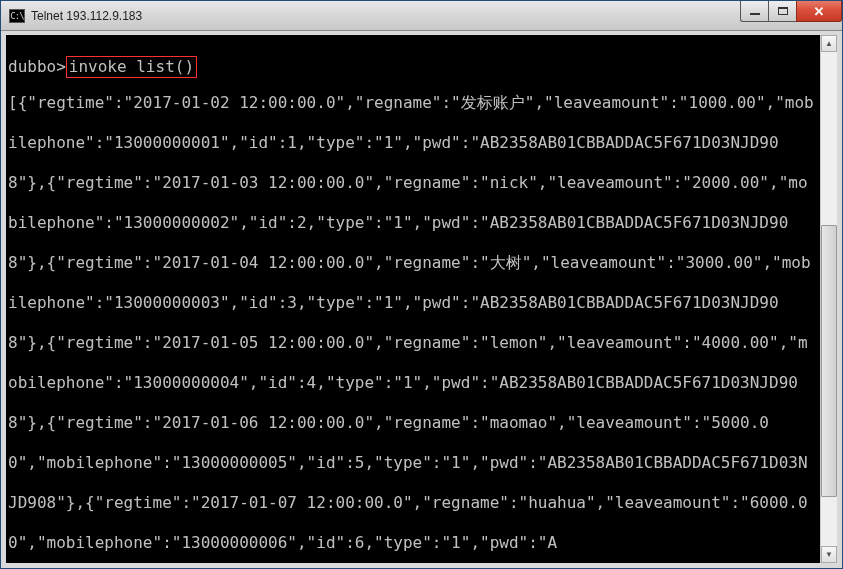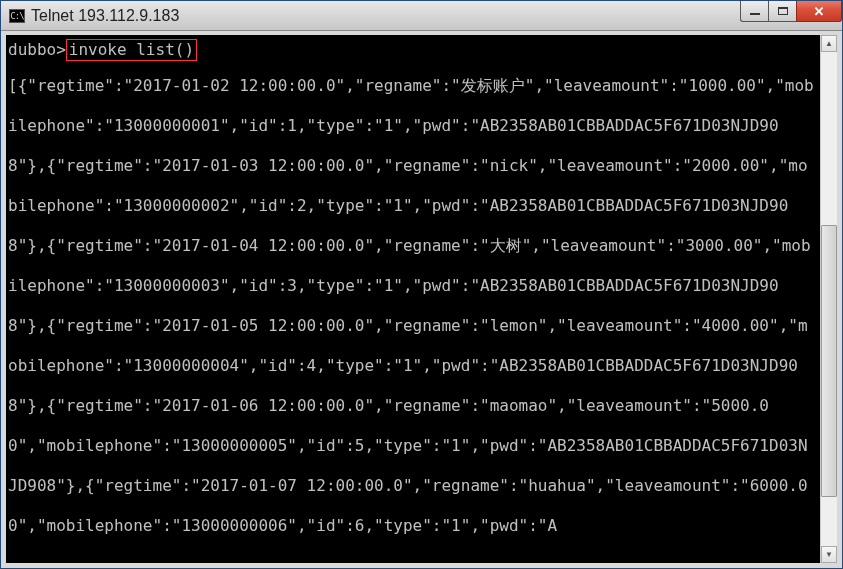--- a/index.html
+++ b/index.html
@@ -20,21 +20,21 @@
       position: relative;
     }
     .titlebar-icon {
       width: 16px; height: 14px;
       background: #000; border: 1px solid #555;
       display: flex; align-items: center; justify-content: center;
       margin-right: 6px;
       font-family: Consolas, monospace; font-size: 9px; color: #ccc;
       letter-spacing: -1px;
     }
-    .titlebar-text { font-size: 16px; color: #222; }
+    .titlebar-text { font-size: 12px; color: #222; }
     .win-controls { position: absolute; right: 0; top: 0; display: flex; height: 21px; }
     .win-btn {
       width: 28px; height: 21px;
       border: 1px solid #555; border-top: none;
       display: flex; align-items: center; justify-content: center;
       font-size: 11px; color: #333;
     }
     .win-min { background: linear-gradient(to bottom, #eee, #ccc); border-right: none; border-bottom-left-radius: 3px; }
     .win-max { background: linear-gradient(to bottom, #eee, #ccc); border-right: none; }
     .win-close {
@@ -51,21 +51,21 @@
       border: 5px solid #d9d9d9;
       border-top: 4px solid #d9d9d9;
       background: #000; position: relative;
       overflow: hidden;
     }
     .terminal {
       flex: 1;
       background: #000; color: #c0c0c0;
       font-family: "NSimSun", "SimSun", Consolas, monospace;
       font-size: 16px; line-height: 40px;
-      padding: 3px 4px 0 2px;
+      padding: 20px 4px 0 2px;
       white-space: pre-wrap; word-break: break-all;
       overflow: hidden; letter-spacing: 0px;
     }
     .prompt-line { line-height: 24px; margin-bottom: 4px; }
     .highlight-box {
       display: inline-block;
       border: 1px solid #ff3030;
       padding: 0 2px;
       line-height: 20px;
     }

